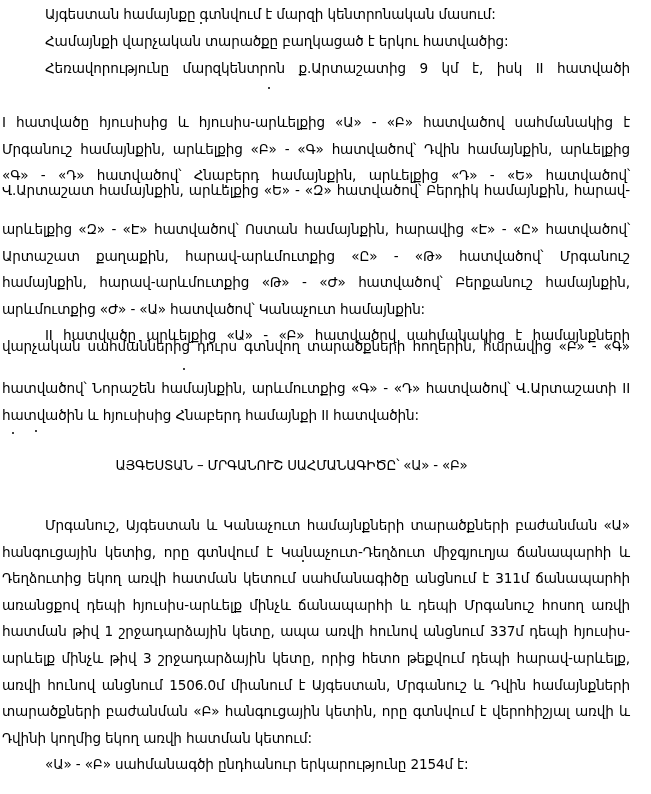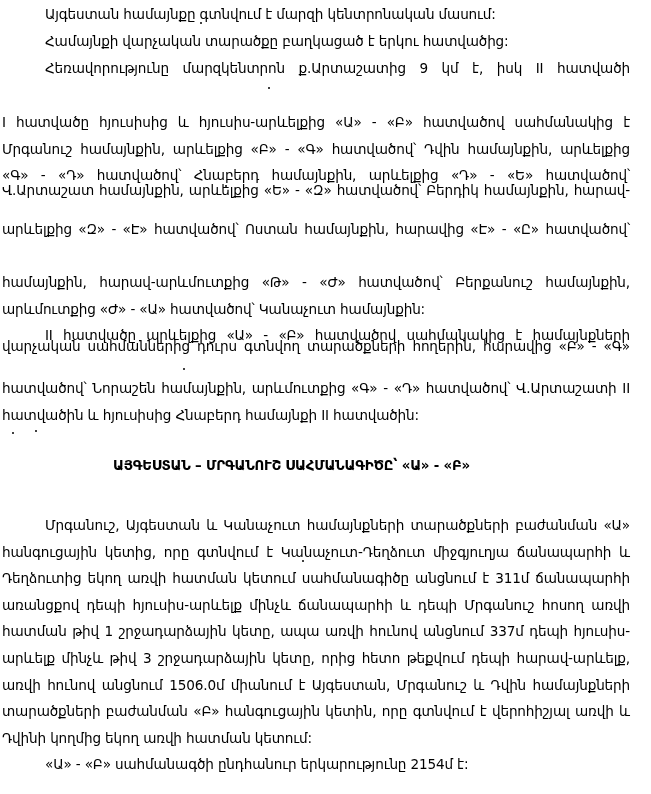--- a/index.html
+++ b/index.html
@@ -44,21 +44,21 @@
     }
     .title {
       position: absolute;
       left: 0;
       width: 583px;
       top: 455px;
       height: 22px;
       line-height: 22px;
       text-align: center;
       font-size: 13.4px;
-      font-weight: bold;
+      font-weight: normal;
       letter-spacing: -0.2px;
       white-space: nowrap;
       padding-left: 0;
     }
     .speck {
       position: absolute;
       width: 2px;
       height: 2px;
       background: #000;
       border-radius: 1px;
@@ -73,20 +73,21 @@
 
   <div class="line indent" style="top:31px;">Համայնքի վարչական տարածքը բաղկացած է երկու հատվածից:</div>
 
   <div class="line indent justify" style="top:58px;">Հեռավորությունը մարզկենտրոն ք.Արտաշատից 9 կմ է, իսկ II հատվածի</div>
 
   <div class="line justify" style="top:112px;">I հատվածը հյուսիսից և հյուսիս-արևելքից «Ա» - «Բ» հատվածով սահմանակից է</div>
   <div class="line justify" style="top:139px;">Մրգանուշ համայնքին, արևելքից «Բ» - «Գ» հատվածով՝ Դվին համայնքին, արևելքից</div>
   <div class="line justify" style="top:165px;">«Գ» - «Դ» հատվածով՝ Հնաբերդ համայնքին, արևելքից «Դ» - «Ե» հատվածով՝</div>
   <div class="line justify" style="top:180px;">Վ.Արտաշատ համայնքին, արևելքից «Ե» - «Զ» հատվածով՝ Բերդիկ համայնքին, հարավ-</div>
   <div class="line justify" style="top:219px;">արևելքից «Զ» - «Է» հատվածով՝ Ոստան համայնքին, հարավից «Է» - «Ը» հատվածով՝</div>
+  <div class="line justify" style="top:246px;">Արտաշատ քաղաքին, հարավ-արևմուտքից «Ը» - «Թ» հատվածով՝ Մրգանուշ</div>
   <div class="line" style="top:299px;">արևմուտքից «Ժ» - «Ա» հատվածով՝ Կանաչուտ համայնքին:</div>
   <div class="line justify" style="top:272px;">համայնքին, հարավ-արևմուտքից «Թ» - «Ժ» հատվածով՝ Բերքանուշ համայնքին,</div>
 
   <div class="line indent justify" style="top:325px;">II հատվածը արևելքից «Ա» - «Բ» հատվածով սահմանակից է համայնքների</div>
   <div class="line justify" style="top:336px;">վարչական սահմաններից դուրս գտնվող տարածքների հողերին, հարավից «Բ» - «Գ»</div>
   <div class="line justify" style="top:378px;">հատվածով՝ Նորաշեն համայնքին, արևմուտքից «Գ» - «Դ» հատվածով՝ Վ.Արտաշատի II</div>
   <div class="line" style="top:405px;">հատվածին և հյուսիսից Հնաբերդ համայնքի II հատվածին:</div>
 
   <div class="title">ԱՅԳԵՍՏԱՆ – ՄՐԳԱՆՈՒՇ ՍԱՀՄԱՆԱԳԻԾԸ՝ «Ա» - «Բ»</div>
 

